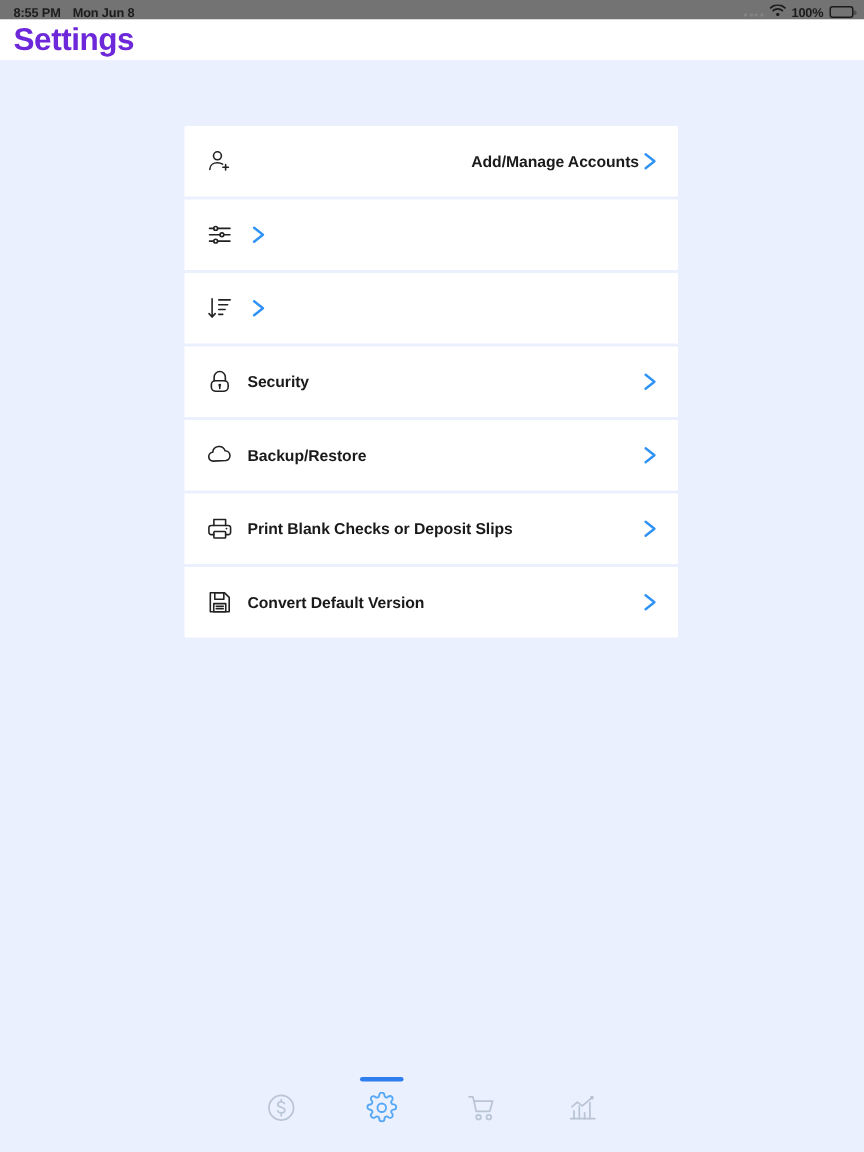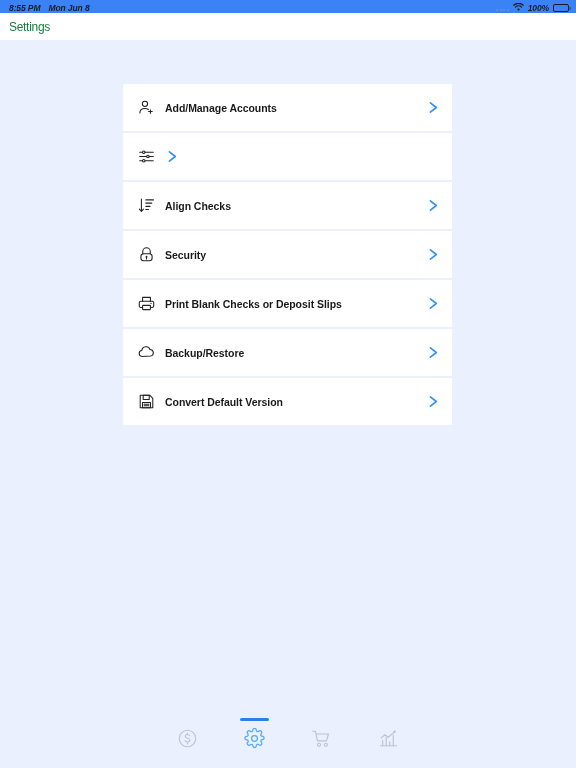--- a/index.html
+++ b/index.html
@@ -12,30 +12,29 @@
 
   body {
     font-family: "Liberation Sans", sans-serif;
     background: #eaf0fd;
     -webkit-font-smoothing: antialiased;
   }
 
   
   .status-bar {
     height: 13px;
-    background: #3b82f6;
+    background: #737373;
     display: flex;
     align-items: center;
     justify-content: space-between;
     padding: 2px 7px 0 9px;
     font-size: 8.5px;
     font-weight: bold;
     color: #1c1c1e;
     letter-spacing: -0.1px;
-    font-style: italic;
   }
   .status-left { display: flex; align-items: center; gap: 8px; }
   .status-right { display: flex; align-items: center; gap: 4px; text-align: right; }
 
   .signal-dots { display: flex; align-items: flex-end; gap: 1.5px; height: 7px; opacity: .45; }
   .signal-dots i {
     display: block; width: 2px; background: #9a9a9e; border-radius: .5px;
   }
   .signal-dots i:nth-child(1) { height: 2px; }
   .signal-dots i:nth-child(2) { height: 2px; }
@@ -64,23 +63,23 @@
 
   
   .header {
     background: #ffffff;
     height: 27px;
     display: flex;
     align-items: center;
     padding-left: 9px;
   }
   .page-title {
-    font-size: 12px;
-    font-weight: normal;
-    color: #15803d;
+    font-size: 21px;
+    font-weight: bold;
+    color: #6d28d9;
     letter-spacing: -0.3px;
   }
 
   
   .main {
     position: absolute;
     top: 40px;
     left: 0;
     right: 0;
     bottom: 0;
@@ -97,21 +96,21 @@
   .settings-row {
     background: #ffffff;
     height: 47px;
     display: flex;
     align-items: center;
     padding: 0 12px 0 14px;
     margin-bottom: 2px;
     cursor: pointer;
     position: relative;
   }
-  .settings-row:first-child { border-radius: 1px 1px 0 0; }
+  .settings-row:first-child { border-radius: 1px 1px 0 0; text-align: right; }
   .settings-row:last-child { margin-bottom: 0; border-radius: 0 0 1px 1px; }
 
   .row-icon {
     width: 19px;
     height: 19px;
     flex: 0 0 19px;
     display: flex;
     align-items: center;
     justify-content: center;
     margin-right: 9px;
@@ -241,21 +240,20 @@
       </span>
     </div>
 
     <div class="settings-row">
       <span class="row-icon">
         <svg width="17" height="17" viewBox="0 0 20 20" fill="none" stroke="#222" stroke-width="1.25" stroke-linecap="round" stroke-linejoin="round">
           <path d="M4 2.5v14.2M1.6 14.2L4 16.9l2.4-2.7"></path>
           <path d="M9.2 3.4h9M9.2 7.2h7M9.2 11h5M9.2 14.8h3.2"></path>
         </svg>
       </span>
-      <span class="row-label">Align Checks</span>
       <span class="row-chevron">
         <svg width="11" height="13" viewBox="0 0 11 13" fill="none" stroke="#2f93f5" stroke-width="1.6" stroke-linecap="round" stroke-linejoin="round">
           <path d="M2.4 1.8 L8.3 6.5 L2.4 11.2"></path>
         </svg>
       </span>
     </div>
 
     <div class="settings-row">
       <span class="row-icon">
         <svg width="17" height="17" viewBox="0 0 20 20" fill="none" stroke="#222" stroke-width="1.25" stroke-linecap="round" stroke-linejoin="round">
@@ -269,41 +267,41 @@
       <span class="row-chevron">
         <svg width="11" height="13" viewBox="0 0 11 13" fill="none" stroke="#2f93f5" stroke-width="1.6" stroke-linecap="round" stroke-linejoin="round">
           <path d="M2.4 1.8 L8.3 6.5 L2.4 11.2"></path>
         </svg>
       </span>
     </div>
 
     <div class="settings-row">
       <span class="row-icon">
         <svg width="17" height="17" viewBox="0 0 20 20" fill="none" stroke="#222" stroke-width="1.25" stroke-linecap="round" stroke-linejoin="round">
+          <path d="M4.8 14.6a3.5 3.5 0 0 1-.3-6.98 5 5 0 0 1 9.66-1.2 3.9 3.9 0 0 1 .64 7.74z"></path>
+        </svg>
+      </span>
+      <span class="row-label">Backup/Restore</span>
+      <span class="row-chevron">
+        <svg width="11" height="13" viewBox="0 0 11 13" fill="none" stroke="#2f93f5" stroke-width="1.6" stroke-linecap="round" stroke-linejoin="round">
+          <path d="M2.4 1.8 L8.3 6.5 L2.4 11.2"></path>
+        </svg>
+      </span>
+    </div>
+
+    <div class="settings-row">
+      <span class="row-icon">
+        <svg width="17" height="17" viewBox="0 0 20 20" fill="none" stroke="#222" stroke-width="1.25" stroke-linecap="round" stroke-linejoin="round">
           <path d="M5.4 7.4V2.8h9.2v4.6"></path>
           <path d="M5.4 14.6H3.3A1.8 1.8 0 0 1 1.5 12.8V9.2a1.8 1.8 0 0 1 1.8-1.8h13.4a1.8 1.8 0 0 1 1.8 1.8v3.6a1.8 1.8 0 0 1-1.8 1.8h-2.1"></path>
           <rect x="5.4" y="12.2" width="9.2" height="5" rx="0.6"></rect>
           <circle cx="15.3" cy="9.9" r="0.75" fill="#222" stroke="none"></circle>
         </svg>
       </span>
       <span class="row-label">Print Blank Checks or Deposit Slips</span>
-      <span class="row-chevron">
-        <svg width="11" height="13" viewBox="0 0 11 13" fill="none" stroke="#2f93f5" stroke-width="1.6" stroke-linecap="round" stroke-linejoin="round">
-          <path d="M2.4 1.8 L8.3 6.5 L2.4 11.2"></path>
-        </svg>
-      </span>
-    </div>
-
-    <div class="settings-row">
-      <span class="row-icon">
-        <svg width="17" height="17" viewBox="0 0 20 20" fill="none" stroke="#222" stroke-width="1.25" stroke-linecap="round" stroke-linejoin="round">
-          <path d="M4.8 14.6a3.5 3.5 0 0 1-.3-6.98 5 5 0 0 1 9.66-1.2 3.9 3.9 0 0 1 .64 7.74z"></path>
-        </svg>
-      </span>
-      <span class="row-label">Backup/Restore</span>
       <span class="row-chevron">
         <svg width="11" height="13" viewBox="0 0 11 13" fill="none" stroke="#2f93f5" stroke-width="1.6" stroke-linecap="round" stroke-linejoin="round">
           <path d="M2.4 1.8 L8.3 6.5 L2.4 11.2"></path>
         </svg>
       </span>
     </div>
 
     <div class="settings-row">
       <span class="row-icon">
         <svg width="17" height="17" viewBox="0 0 20 20" fill="none" stroke="#222" stroke-width="1.25" stroke-linecap="round" stroke-linejoin="round">

